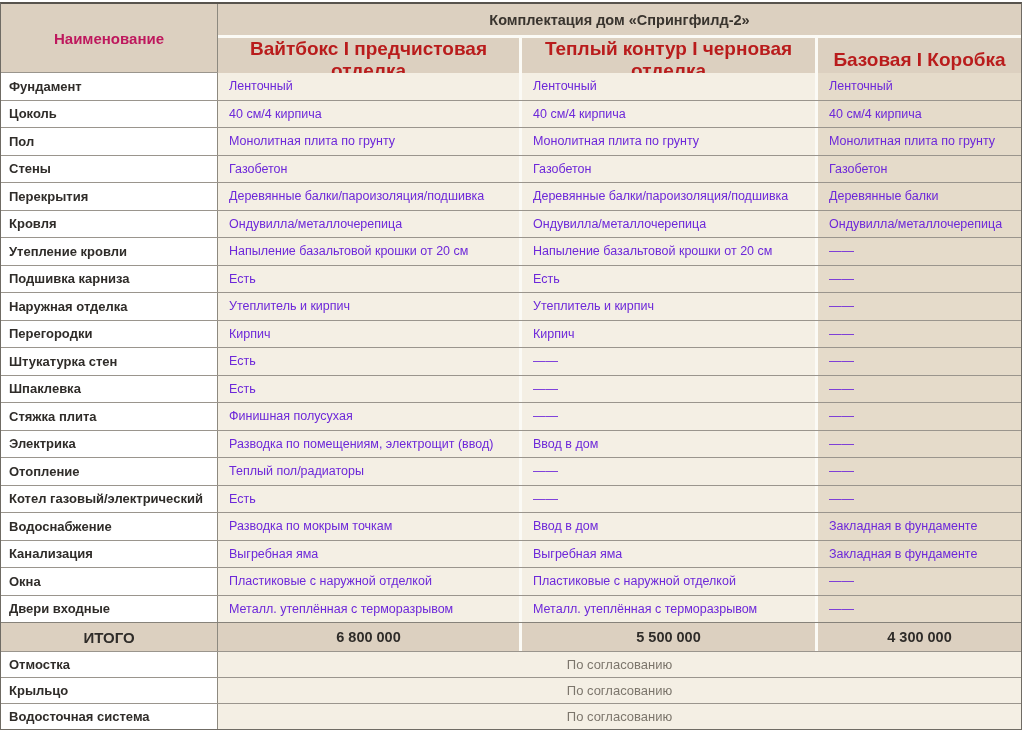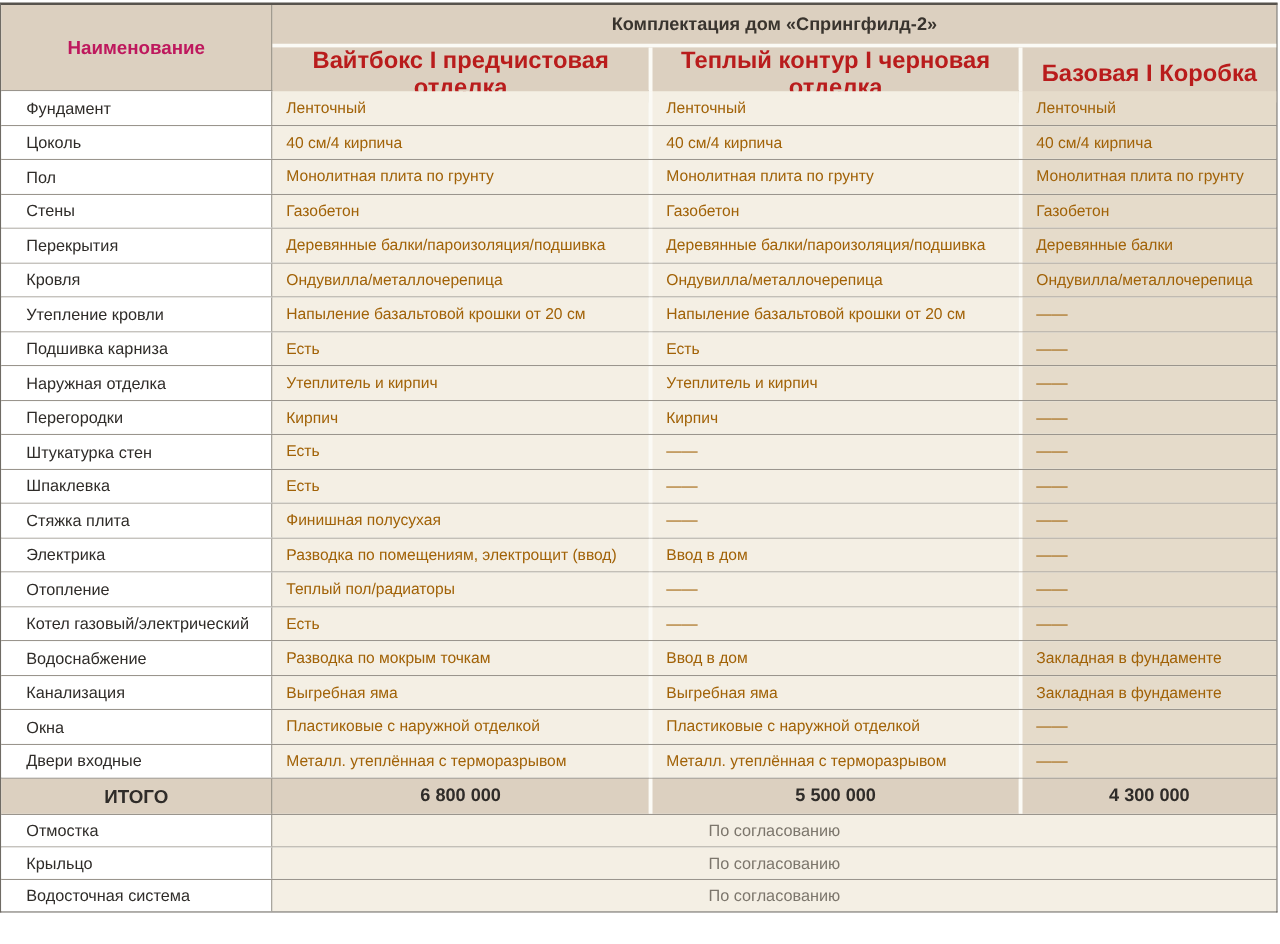--- a/index.html
+++ b/index.html
@@ -27,24 +27,24 @@
     background:#dcd0c0;display:flex;align-items:center;justify-content:center;
     font-weight:bold;font-size:19px;color:#b91c1c;text-align:center;
   }
   .subheader + .subheader{border-left:3px solid #fbfaf5;}
   
   .row{display:grid;grid-template-columns:217px 301px 296px 1fr;border-top:1px solid #9a958d;}
   .row{height:26.5px;}
   .cell{display:flex;align-items:center;box-sizing:border-box;overflow:hidden;white-space:nowrap;}
   .cell.name{
     background:#ffffff;border-right:1px solid #8d897f;
-    font-weight:normal;font-size:13px;color:#2f2c29;padding-left:20px;
+    font-weight:bold;font-size:13px;color:#2f2c29;padding-left:8px;
   }
   .cell.val{
-    background:#f4efe4;font-size:12.5px;color:#a16207;padding-left:11px;
+    background:#f4efe4;font-size:12.5px;color:#6d28d9;padding-left:11px;
   }
   .cell.val.c2{border-left:3px solid #fbfaf5;}
   .cell.val.c3{border-left:3px solid #fbfaf5;background:#e5dbca;}
   
   .total-row{display:grid;grid-template-columns:217px 301px 296px 1fr;border-top:1px solid #86827a;height:28px;}
   .total-row .cell{background:#dcd0c0;justify-content:center;padding-left:0;
     font-weight:bold;font-size:14.5px;color:#2f2c29;}
   .total-row .cell.name{border-right:1px solid #8d897f;font-size:15px;}
   .total-row .cell.t2,.total-row .cell.t3{border-left:3px solid #fbfaf5;}
   

